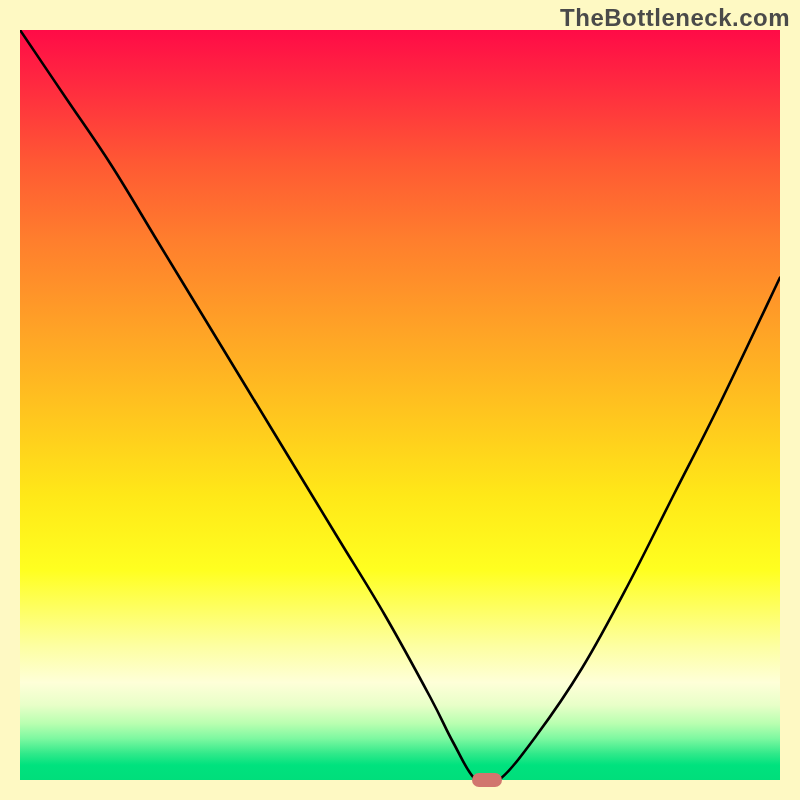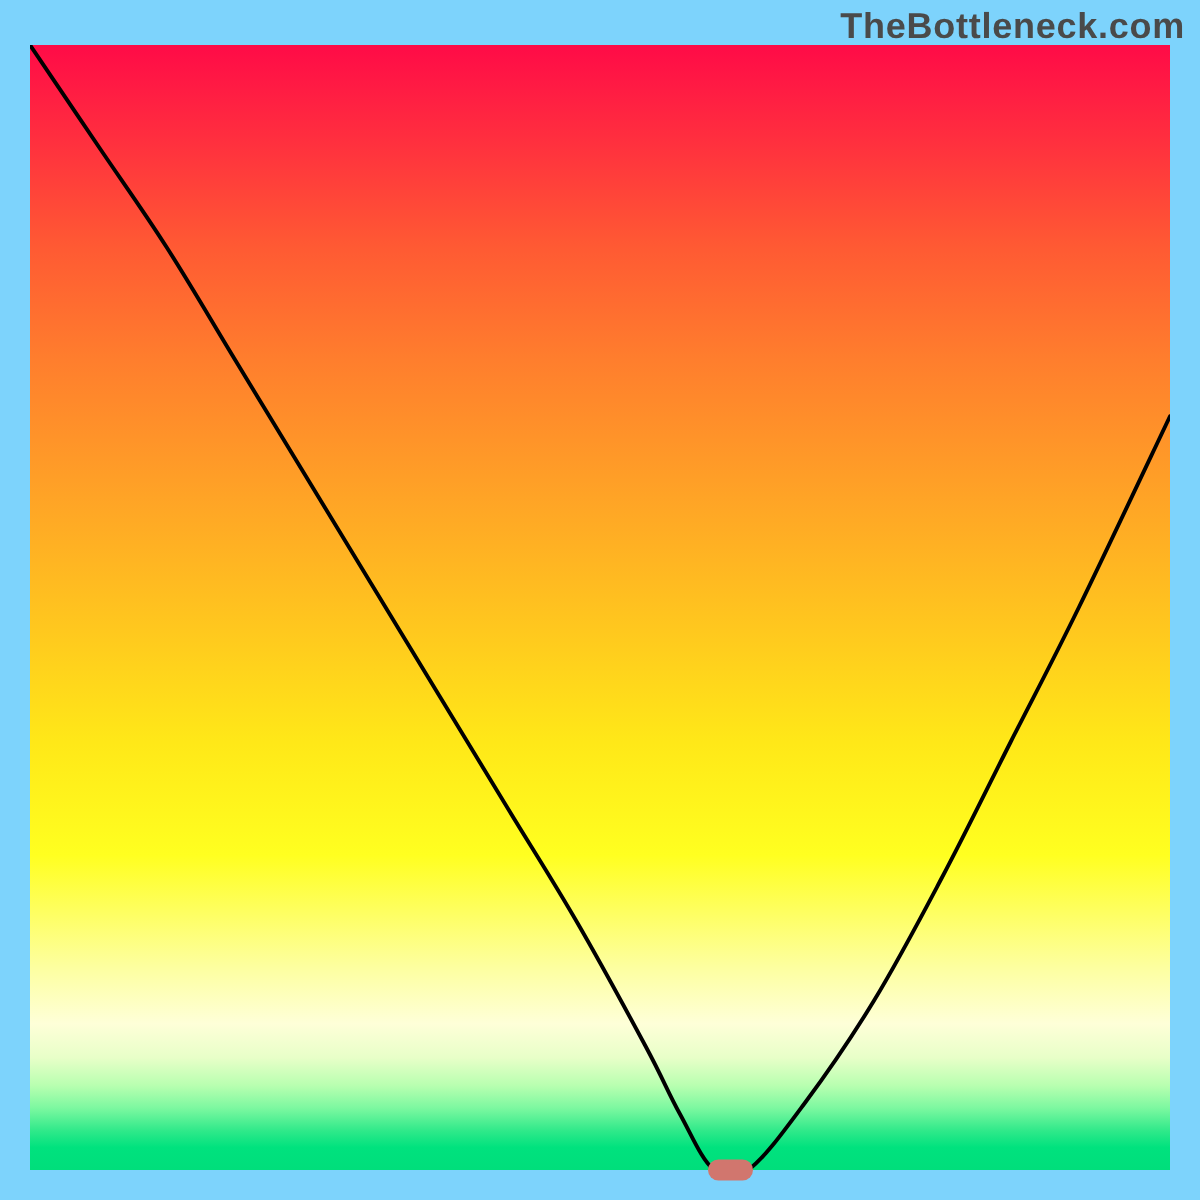--- a/index.html
+++ b/index.html
@@ -8,21 +8,21 @@
     width: 800px;
     height: 800px;
     background: #000;
     overflow: hidden;
     font-family: Arial, Helvetica, sans-serif;
   }
   .frame {
     position: relative;
     width: 800px;
     height: 800px;
-    background: #7dd3fc;
+    background: #fef9c3;
   }
   .watermark {
     position: absolute;
     top: 4px;
     right: 10px;
     color: #4a4a4a;
     font-size: 24px;
     font-weight: bold;
     letter-spacing: 0.5px;
     z-index: 10;

